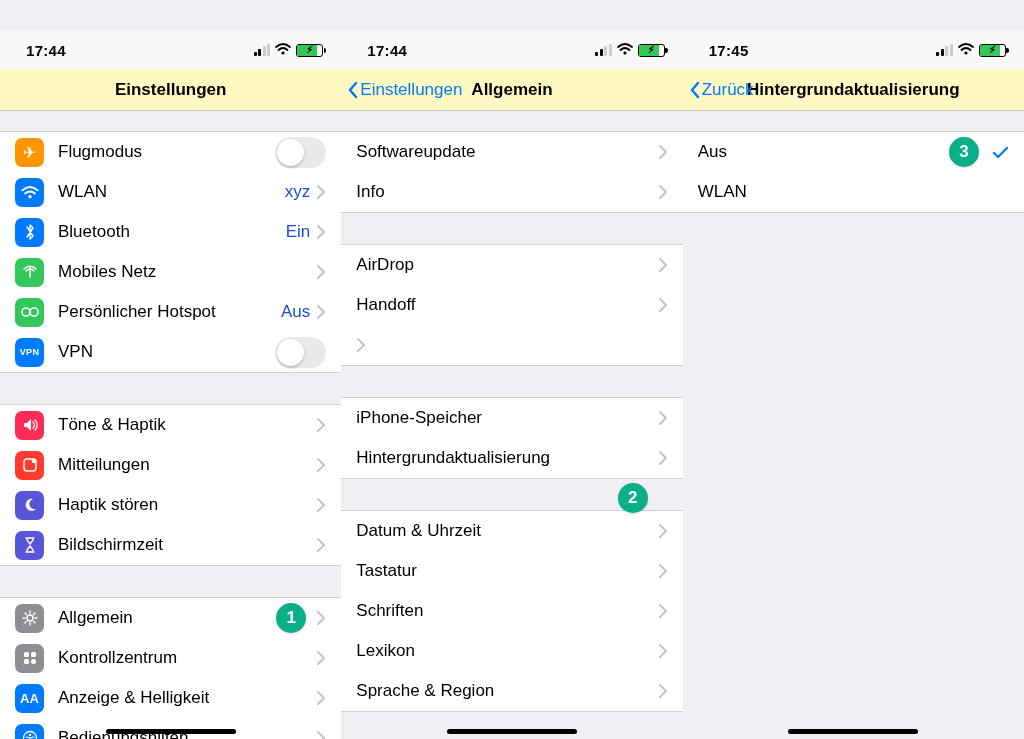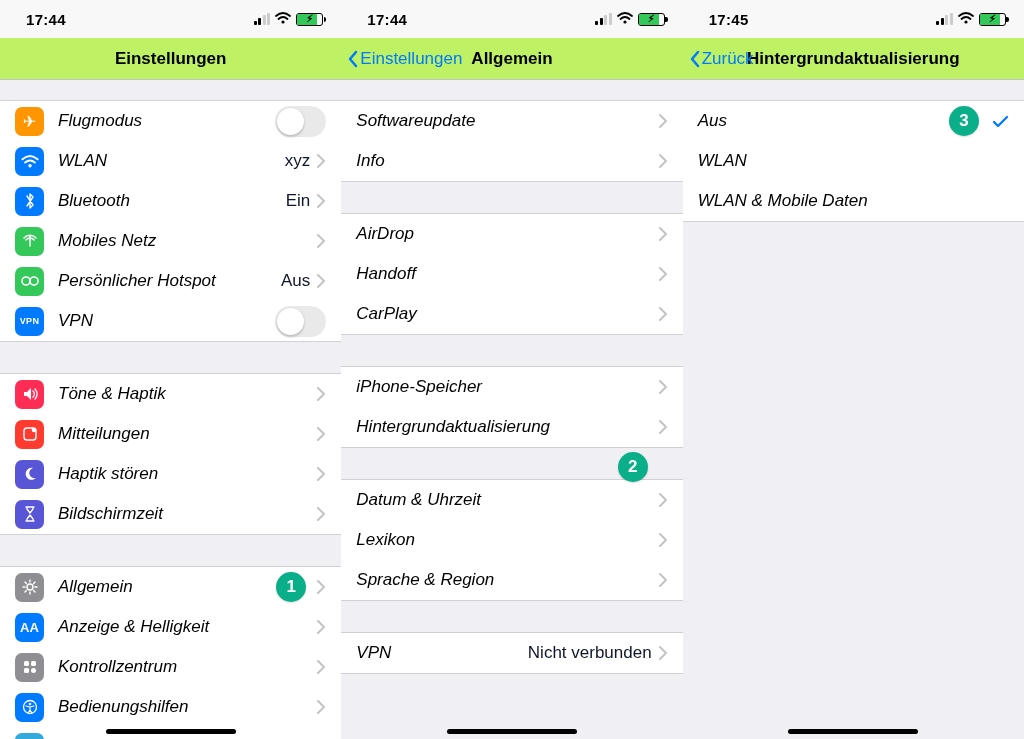--- a/index.html
+++ b/index.html
@@ -23,37 +23,38 @@
   .statusbar {
     height: 38px;
     display: flex;
     align-items: center;
     justify-content: space-between;
     padding: 0 18px 0 26px;
     background: #f8f8f8;
     font-size: 15px;
     font-weight: 600;
     color: #000;
+    margin-top: 31px;
   }
   .statusbar .time { letter-spacing: 0.3px; }
   .statusbar .right { display:flex; align-items:center; gap:5px; }
   .sig { display:inline-flex; align-items:flex-end; gap:1.5px; height:11px;}
   .sig i { width:3px; background:#000; display:inline-block; border-radius:1px;}
   .sig i:nth-child(1){height:4px;} .sig i:nth-child(2){height:7px;}
   .sig i:nth-child(3){height:10px; background:#ccc;} .sig i:nth-child(4){height:12px; background:#ccc;}
   .wifi-ico { width:16px; height:12px; position:relative;}
   .wifi-ico svg{position:absolute;top:-1px;left:0;}
   .battery { width:27px; height:13px; border:1.3px solid #000; border-radius:3px; position:relative; display:flex; align-items:center;}
   .battery::after { content:''; position:absolute; right:-4px; top:3.5px; width:2.5px; height:5px; background:#000; border-radius:0 2px 2px 0;}
   .battery .fill { width:80%; height:100%; background:#34c759; border-radius:1.5px 0 0 1.5px;}
   .battery .bolt { position:absolute; left:9px; top:-1px; font-size:10px; color:#000;}
   
   .navbar {
     height: 42px;
-    background: #bef264;
+    background: #fef9c3;
     border-bottom: 0.5px solid #c3c3c5;
     display: flex;
     align-items: center;
     justify-content: center;
     position: relative;
     font-size: 17px;
     text-align: center;
   }
   .navbar .title { font-weight:600; color:#000; }
   .navbar .back {
@@ -76,22 +77,22 @@
   .row .sep {
     position:absolute; bottom:0; left:15px; right:0; height:0.5px; background:#d1d1d5;
   }
   .row.has-icon .sep { left:54px; }
   .row:last-child .sep { display:none; }
   .app-icon {
     width:29px; height:29px; border-radius:7px; margin-right:14px;
     display:flex; align-items:center; justify-content:center;
     font-size:16px; color:#fff; flex-shrink:0;
   }
-  .label { flex:1;font-style:italic; }
-  .detail { color:#0f172a; font-size:17px; margin-right:6px;}
+  .label { flex:1; }
+  .detail { color:#1d4ed8; font-size:17px; margin-right:6px;}
   .chev { color:#c4c4c6; }
   .chev svg { display:block;}
   .toggle {
     width:51px; height:31px; border-radius:16px; background:#e9e9ea; position:relative;
     flex-shrink:0;
   }
   .toggle .knob {
     position:absolute; top:2px; left:2px;
     width:27px; height:27px; border-radius:50%;
     background:#fff; box-shadow:0 1px 3px rgba(0,0,0,0.2), 0 3px 1px rgba(0,0,0,0.05);
@@ -319,41 +320,41 @@
       <span class="label">Allgemein</span>
       <span class="badge" style="right:35px; top:5px;">1</span>
       <span class="chev">
           <svg width="10" height="14">
             <use href="#chevron"></use>
           </svg>
         </span>
       <span class="sep"></span>
     </div>
     <div class="row has-icon tall">
-      <span class="app-icon" style="background:#007aff">
-          <span class="aatxt">AA</span>
-        </span>
-      <span class="label">Anzeige &amp; Helligkeit</span>
-      <span class="chev">
-          <svg width="10" height="14">
-            <use href="#chevron"></use>
-          </svg>
-        </span>
-      <span class="sep"></span>
-    </div>
-    <div class="row has-icon tall">
       <span class="app-icon" style="background:#8e8e93">
           <svg width="16" height="16" viewBox="0 0 16 16">
             <rect x="2" y="2" width="5" height="5" rx="1.5" fill="#fff"></rect>
             <rect x="9" y="2" width="5" height="5" rx="1.5" fill="#fff"></rect>
             <rect x="2" y="9" width="5" height="5" rx="1.5" fill="#fff"></rect>
             <circle cx="11.5" cy="11.5" r="2.5" fill="#fff"></circle>
           </svg>
         </span>
       <span class="label">Kontrollzentrum</span>
+      <span class="chev">
+          <svg width="10" height="14">
+            <use href="#chevron"></use>
+          </svg>
+        </span>
+      <span class="sep"></span>
+    </div>
+    <div class="row has-icon tall">
+      <span class="app-icon" style="background:#007aff">
+          <span class="aatxt">AA</span>
+        </span>
+      <span class="label">Anzeige &amp; Helligkeit</span>
       <span class="chev">
           <svg width="10" height="14">
             <use href="#chevron"></use>
           </svg>
         </span>
       <span class="sep"></span>
     </div>
     <div class="row has-icon tall">
       <span class="app-icon" style="background:#007aff">
           <svg width="16" height="16" viewBox="0 0 16 16">
@@ -445,21 +446,20 @@
     <div class="row tall">
       <span class="label">Handoff</span>
       <span class="chev">
           <svg width="10" height="14">
             <use href="#chevron"></use>
           </svg>
         </span>
         <span class="sep"></span>
     </div>
     <div class="row tall">
-      <span class="label">CarPlay</span>
       <span class="chev">
           <svg width="10" height="14">
             <use href="#chevron"></use>
           </svg>
         </span>
     </div>
   </div>
 
   <div class="gap"></div>
   <div class="group" style="position:relative">
@@ -480,20 +480,38 @@
             <use href="#chevron"></use>
           </svg>
         </span>
     </div>
   </div>
 
   <div class="gap"></div>
   <div class="group">
     <div class="row tall">
       <span class="label">Datum &amp; Uhrzeit</span>
+      <span class="chev">
+          <svg width="10" height="14">
+            <use href="#chevron"></use>
+          </svg>
+        </span>
+        <span class="sep"></span>
+    </div>
+    <div class="row tall">
+      <span class="label">Tastatur</span>
+      <span class="chev">
+          <svg width="10" height="14">
+            <use href="#chevron"></use>
+          </svg>
+        </span>
+        <span class="sep"></span>
+    </div>
+    <div class="row tall">
+      <span class="label">Schriften</span>
       <span class="chev">
           <svg width="10" height="14">
             <use href="#chevron"></use>
           </svg>
         </span>
         <span class="sep"></span>
     </div>
     <div class="row tall">
       <span class="label">Lexikon</span>
       <span class="chev">
@@ -566,19 +584,15 @@
       <span class="badge" style="right:45px; top:5px;">3</span>
       <span class="check"><svg width="17" height="14">
             <use href="#checkm"></use>
           </svg></span>
       <span class="sep"></span>
     </div>
     <div class="row tall">
       <span class="label">WLAN</span>
       <span class="sep"></span>
     </div>
-    <div class="row tall">
-      <span class="label">WLAN &amp; Mobile Daten</span>
-
-    </div>
   </div>
   <div class="home-ind"></div>
 </div>
 
 </body></html>

